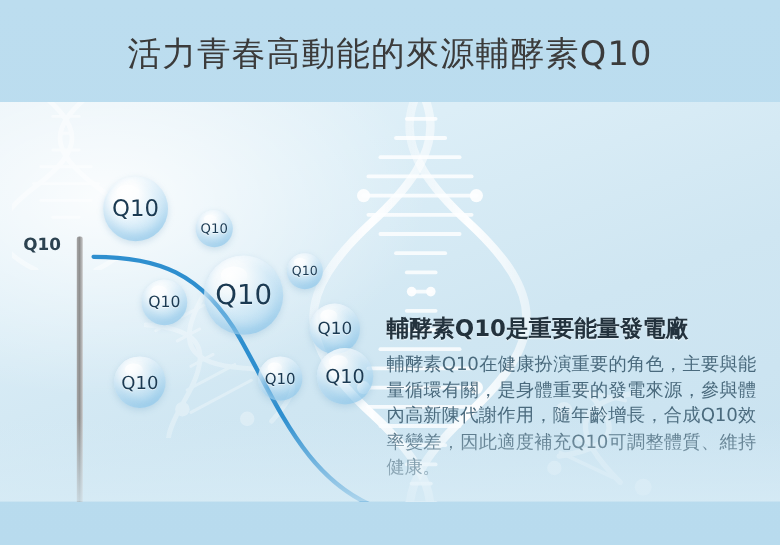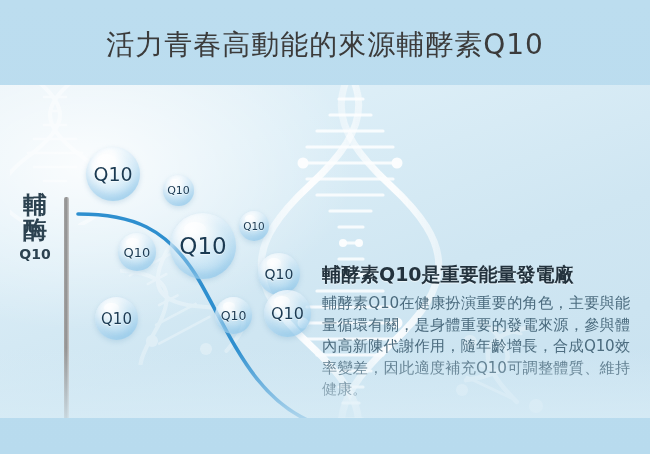--- a/index.html
+++ b/index.html
@@ -197,21 +197,20 @@
           <circle cx="96" cy="86" r="7"></circle>
           <circle cx="22" cy="70" r="6"></circle>
         </g>
     </svg>
 
     <div class="panel-glow"></div>
 
     <div class="axis-y"></div>
 
     <div class="ylabel">
-      <div class="ch">輔酶</div>
       <div class="sub">Q10</div>
     </div>
 
     <svg class="curve" width="330" height="260" viewBox="0 0 330 260">
       <path d="M18,24 C70,24 108,36 140,92 C172,148 196,214 260,235 C290,243 308,243 318,243" fill="none" stroke="#2e8fcf" stroke-width="3.6" stroke-linecap="round"></path>
     </svg>
 
     <div class="bubble" style="left:86px;top:62px;width:54px;height:54px;font-size:19px;">
         <span>Q10</span>
       </div>

